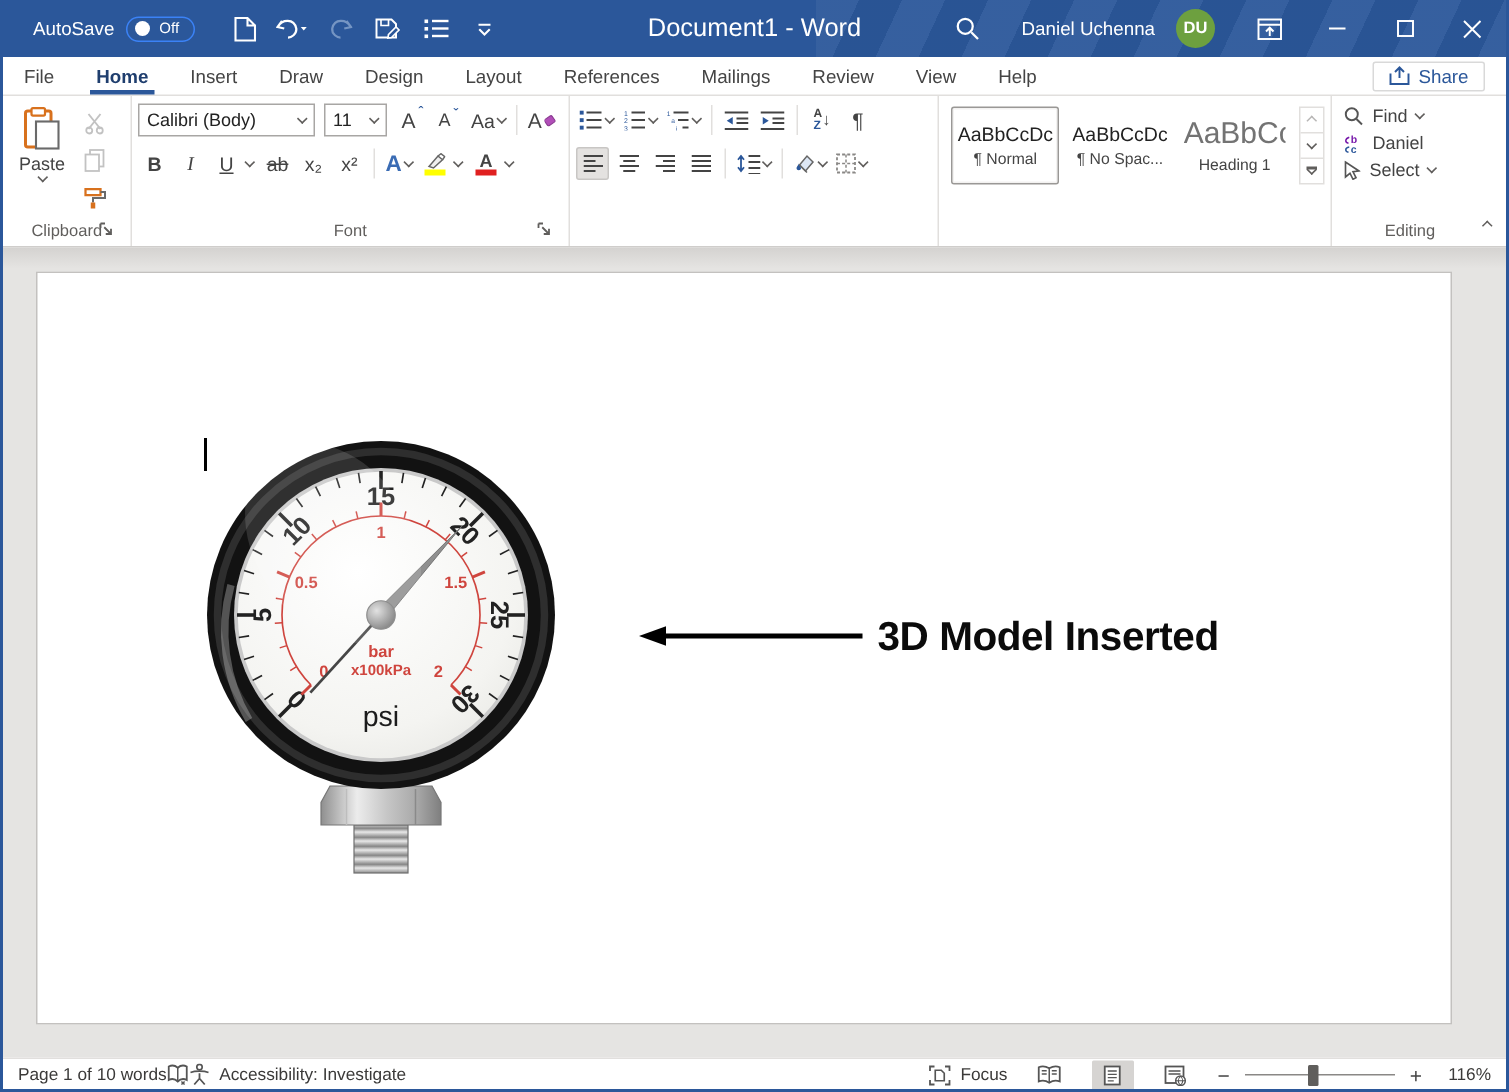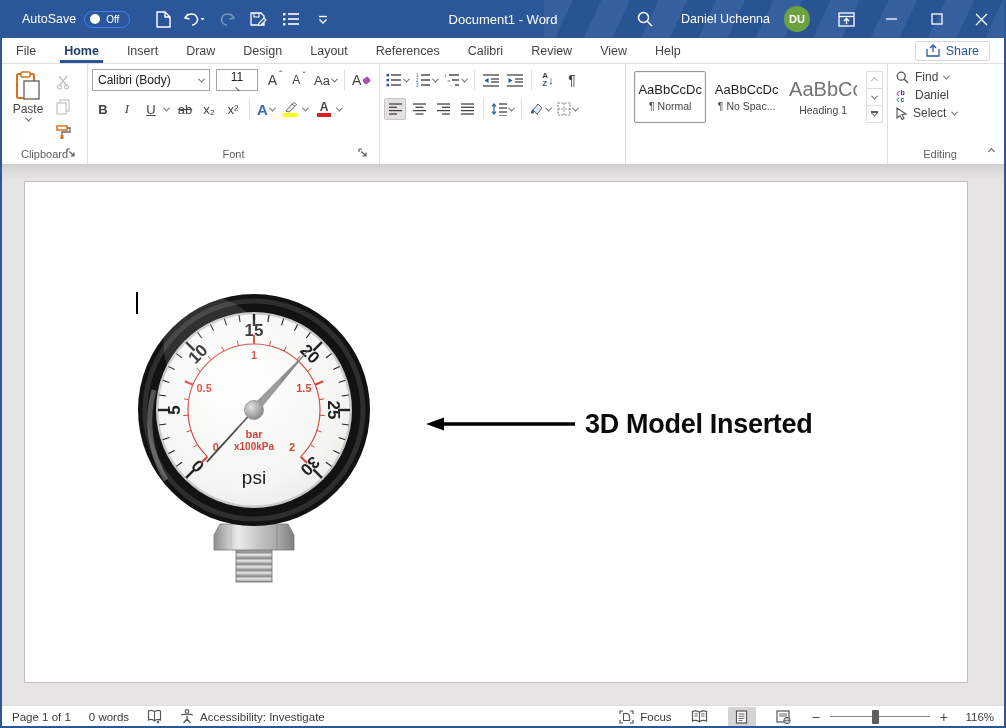--- a/index.html
+++ b/index.html
@@ -13,21 +13,21 @@
   .titlebar::before { content:''; position:absolute; right:0; top:0; width:460px; height:100%;
     background:repeating-linear-gradient(115deg, rgba(255,255,255,.05) 0 26px, rgba(0,0,0,.04) 26px 52px); pointer-events:none;}
   .autosave { display:flex; align-items:center; gap:8px; padding:0 14px 0 20px; font-size:12.5px; }
   .toggle { width:46px; height:17px; border:1px solid #3b82f6; border-radius:9px; display:flex; align-items:center; padding:0 5px; gap:6px; cursor:pointer;}
   .knob { width:10px; height:10px; background:#fff; border-radius:50%; }
   .toggle-state { font-size:10px; color:#fff; }
   .qat { display:flex; align-items:center; gap:6px; margin-left:6px; }
   .qbtn { width:26px; height:26px; display:flex; align-items:center; justify-content:center; border-radius:2px; cursor:pointer; }
   .qbtn svg { display:block; }
   .dim { opacity:.45; }
-  .title-center { position:absolute; left:50%; transform:translateX(-50%); font-size:13px; white-space:nowrap; }
+  .title-center { position:absolute; left:50%; transform:translateX(-50%); font-size:17px; white-space:nowrap; }
   .tb-right { margin-left:auto; display:flex; align-items:center; height:100%; position:relative; }
   .tb-item { display:flex; align-items:center; justify-content:center; height:100%; cursor:pointer; }
   .username { font-size:12.5px; padding:0 14px; }
   .avatar { width:26px; height:26px; border-radius:50%; background:#6da03f; color:#fff; font-size:11px; font-weight:bold;
             display:flex; align-items:center; justify-content:center; margin-right:14px; cursor:pointer;}
   .winbtn { width:45px; }
   .searchbtn { width:44px; }
 
   
   .tabrow { height:26px; background:#fff; display:flex; align-items:center; border-bottom:1px solid #e1dfdd; position:relative;}
@@ -88,21 +88,21 @@
                     background:linear-gradient(#d4d2d0, #e5e4e2); }
   .page { position:absolute; left:22px; top:16px; width:944px; height:502px; background:#fff; border:1px solid #c3c1bf; cursor:text;}
   .caret { position:absolute; left:111px; top:110px; width:1.5px; height:22px; background:#000; }
   .gauge-wrap { position:absolute; left:109px; top:106px; width:240px; height:300px; cursor:pointer; }
   .annotation { position:absolute; left:400px; top:222px; height:40px; display:flex; align-items:center; gap:8px; }
   .annotation-text { font-size:27px; font-weight:bold; color:#0b0b0b; letter-spacing:-.3px; white-space:nowrap;}
 
   
   .statusbar { height:22px; background:#fff; border-top:1px solid #e1dfdd; display:flex; align-items:center;
                font-size:11.5px; color:#3b3a39; padding:0 10px; }
-  .st-left { display:flex; gap:18px; }
+  .st-left { display:flex; }
   .st-item { display:flex; align-items:center; gap:6px; cursor:pointer; white-space:nowrap;}
   .st-right { margin-left:auto; display:flex; align-items:center; gap:14px; }
   .viewbtn { width:28px; height:20px; display:flex; align-items:center; justify-content:center; cursor:pointer; border-radius:1px;}
   .viewbtn.selected { background:#d6d4d2; }
   .zoomctl { display:flex; align-items:center; gap:10px; }
   .zsign { font-size:14px; color:#444; cursor:pointer; line-height:1;}
   .ztrack { width:100px; height:1px; background:#8a8886; position:relative; cursor:pointer;}
   .zhandle { position:absolute; left:42%; top:-6.5px; width:7px; height:14px; background:#605e5c; border-radius:1px; cursor:grab;}
   .zlabel { min-width:32px; text-align:right; cursor:pointer;}
 </style>
@@ -202,21 +202,21 @@
   </div>
 
   <div class="tabrow">
     <span class="tab">File</span>
     <span class="tab active">Home</span>
     <span class="tab">Insert</span>
     <span class="tab">Draw</span>
     <span class="tab">Design</span>
     <span class="tab">Layout</span>
     <span class="tab">References</span>
-    <span class="tab">Calibri</span>
+    <span class="tab">Mailings</span>
     <span class="tab">Review</span>
     <span class="tab">View</span>
     <span class="tab">Help</span>
     <span class="share">
       <svg width="14" height="13" viewBox="0 0 14 13">
           <path d="M1 5 v7 h12 v-7" fill="none" stroke="#2b579a" stroke-width="1.3"></path>
           <path d="M7 8 V1 m-3 3 L7 1 l3 3" fill="none" stroke="#2b579a" stroke-width="1.3"></path>
         </svg>
       <span>Share</span>
     </span>
@@ -268,21 +268,21 @@
         </span>
       </div>
     </div>
 
     <div class="group" style="width:292px;">
       <div class="row" style="margin-bottom:7px;">
         <span class="combo" style="width:118px;">
           <span style="flex:1;">Calibri (Body)</span>
           <span class="chv"></span>
         </span>
-        <span class="combo" style="width:42px; margin-left:4px;flex-direction:column;">
+        <span class="combo" style="width:42px; margin-left:4px;">
           <span style="flex:1;">11</span>
           <span class="chv"></span>
         </span>
         <span class="rbtn" style="font-size:14px; margin-left:4px;">
           <span>A</span>
             <span style="font-size:10px; margin-top:-10px; color:#2b579a;">ˆ</span>
         </span>
         <span class="rbtn" style="font-size:12px;">
           <span>A</span>
             <span style="font-size:10px; margin-top:-8px; color:#2b579a;">ˇ</span>

